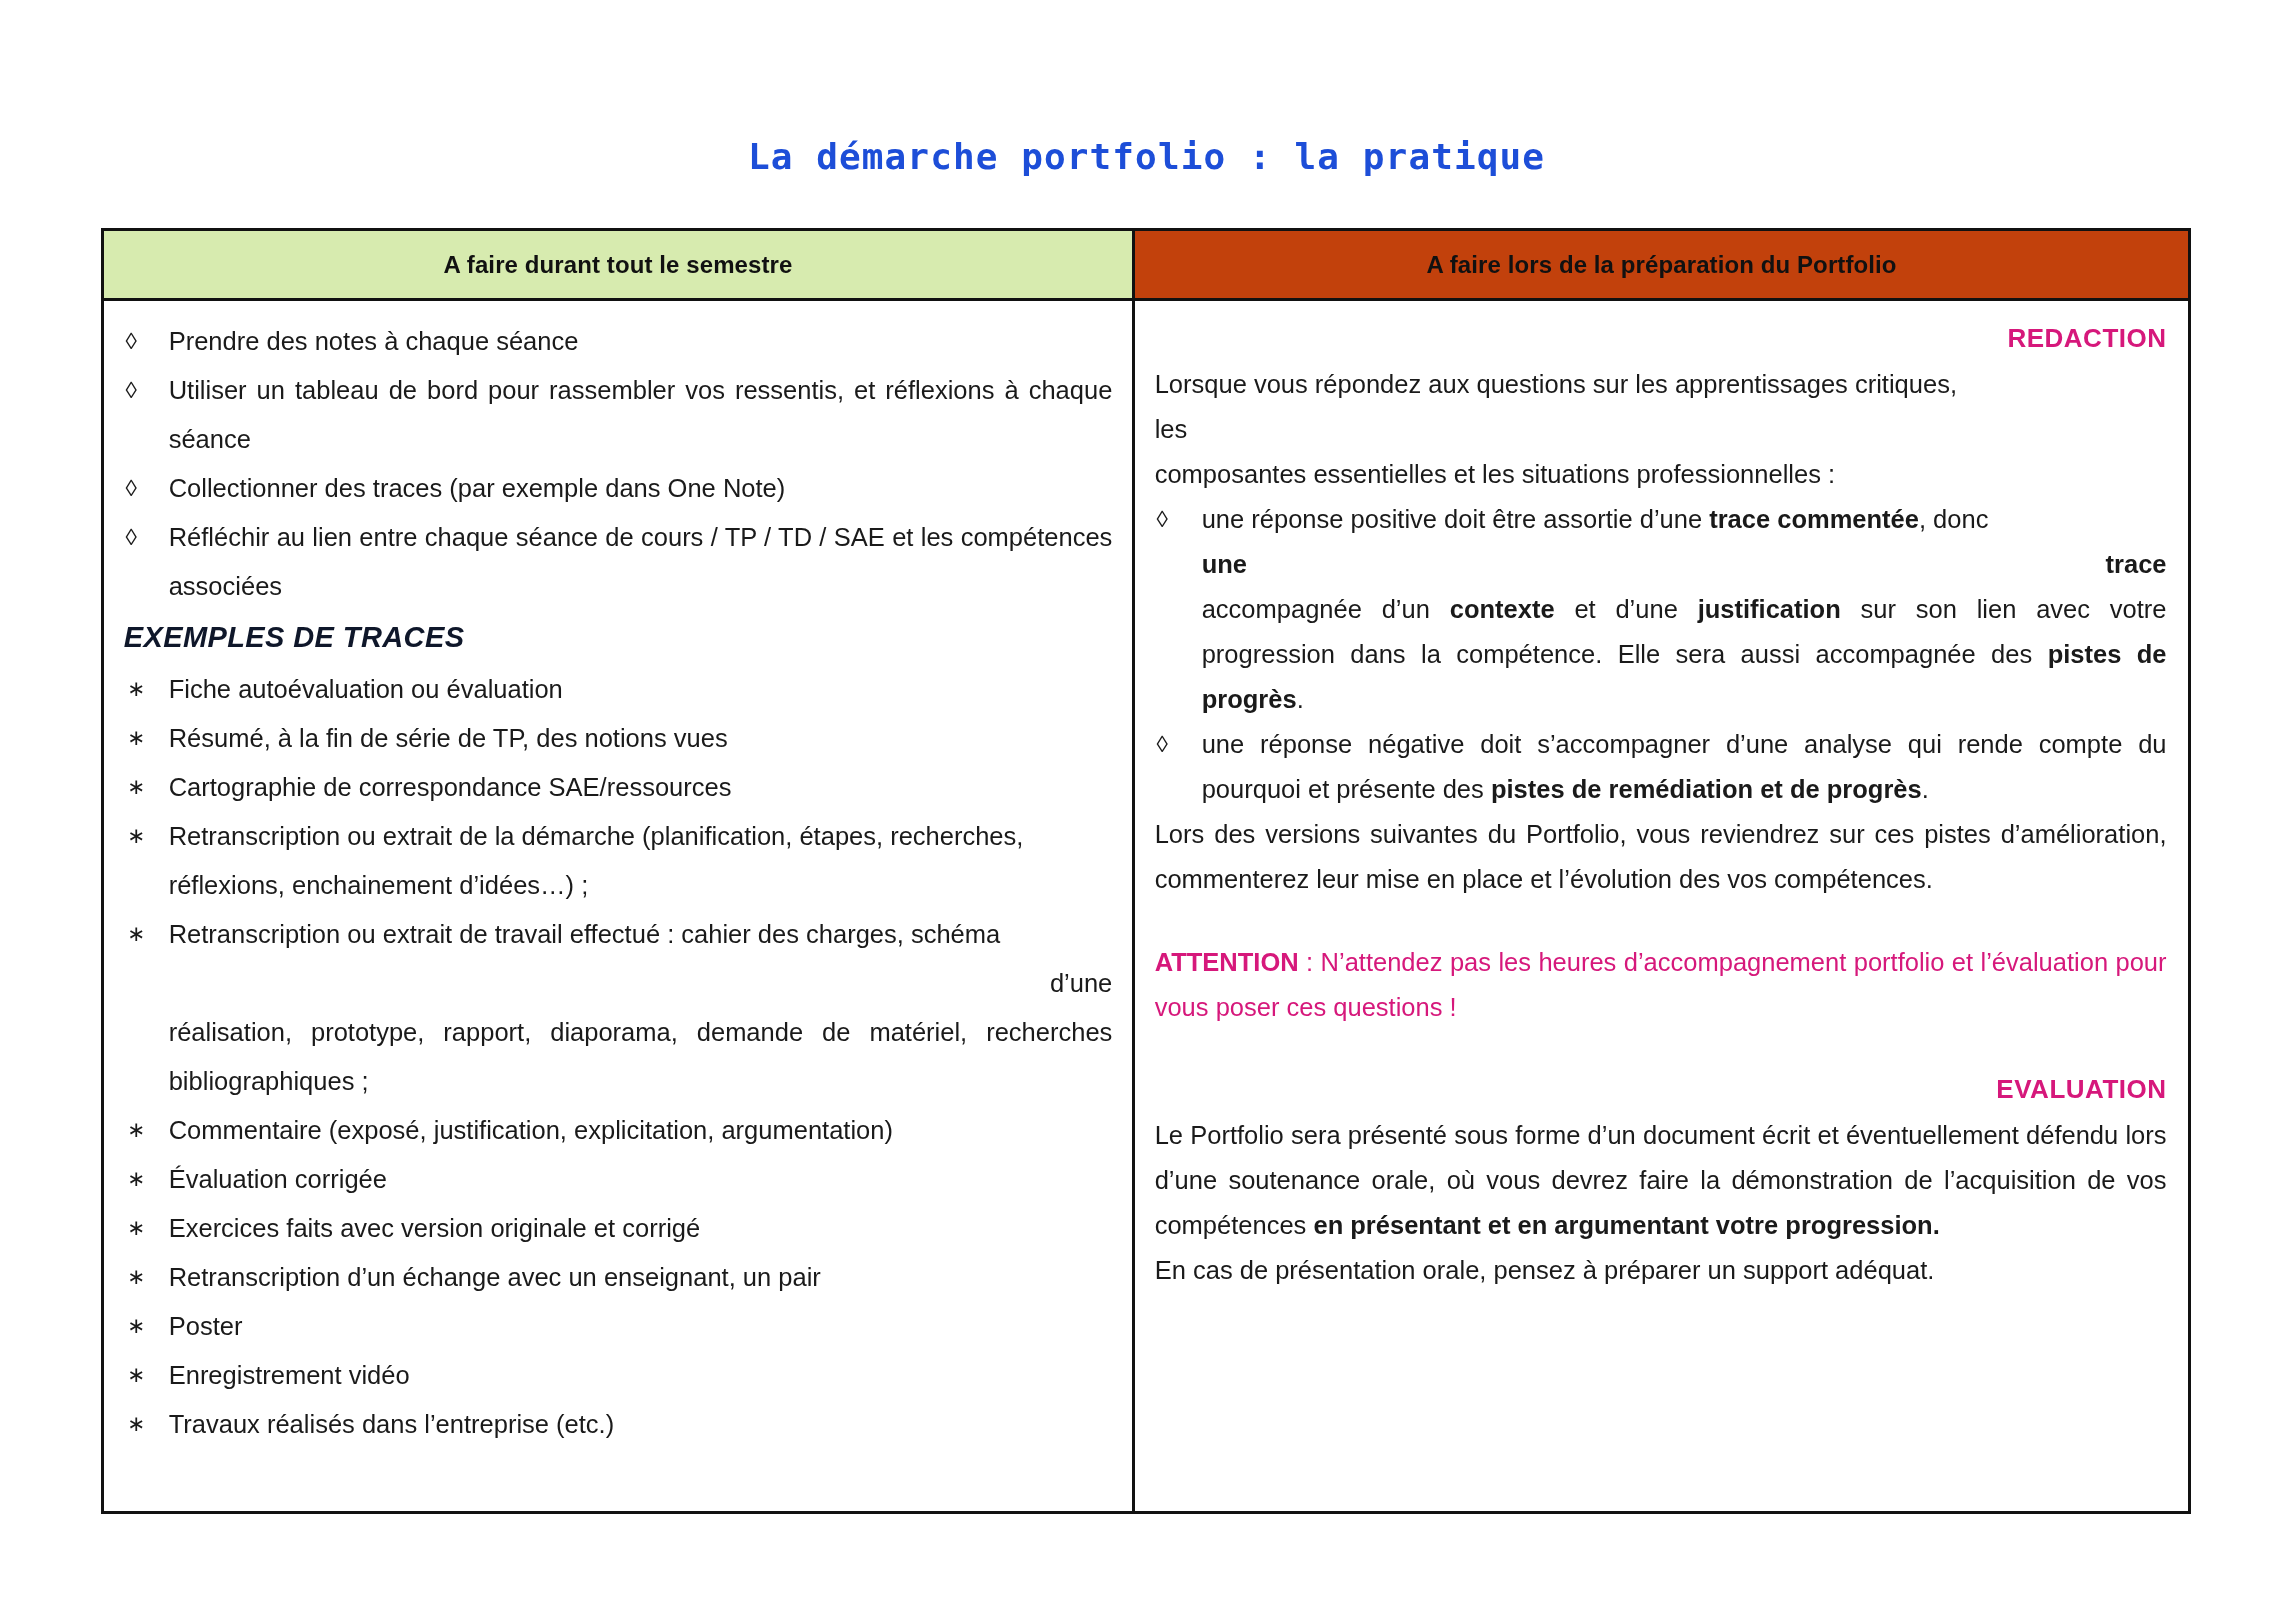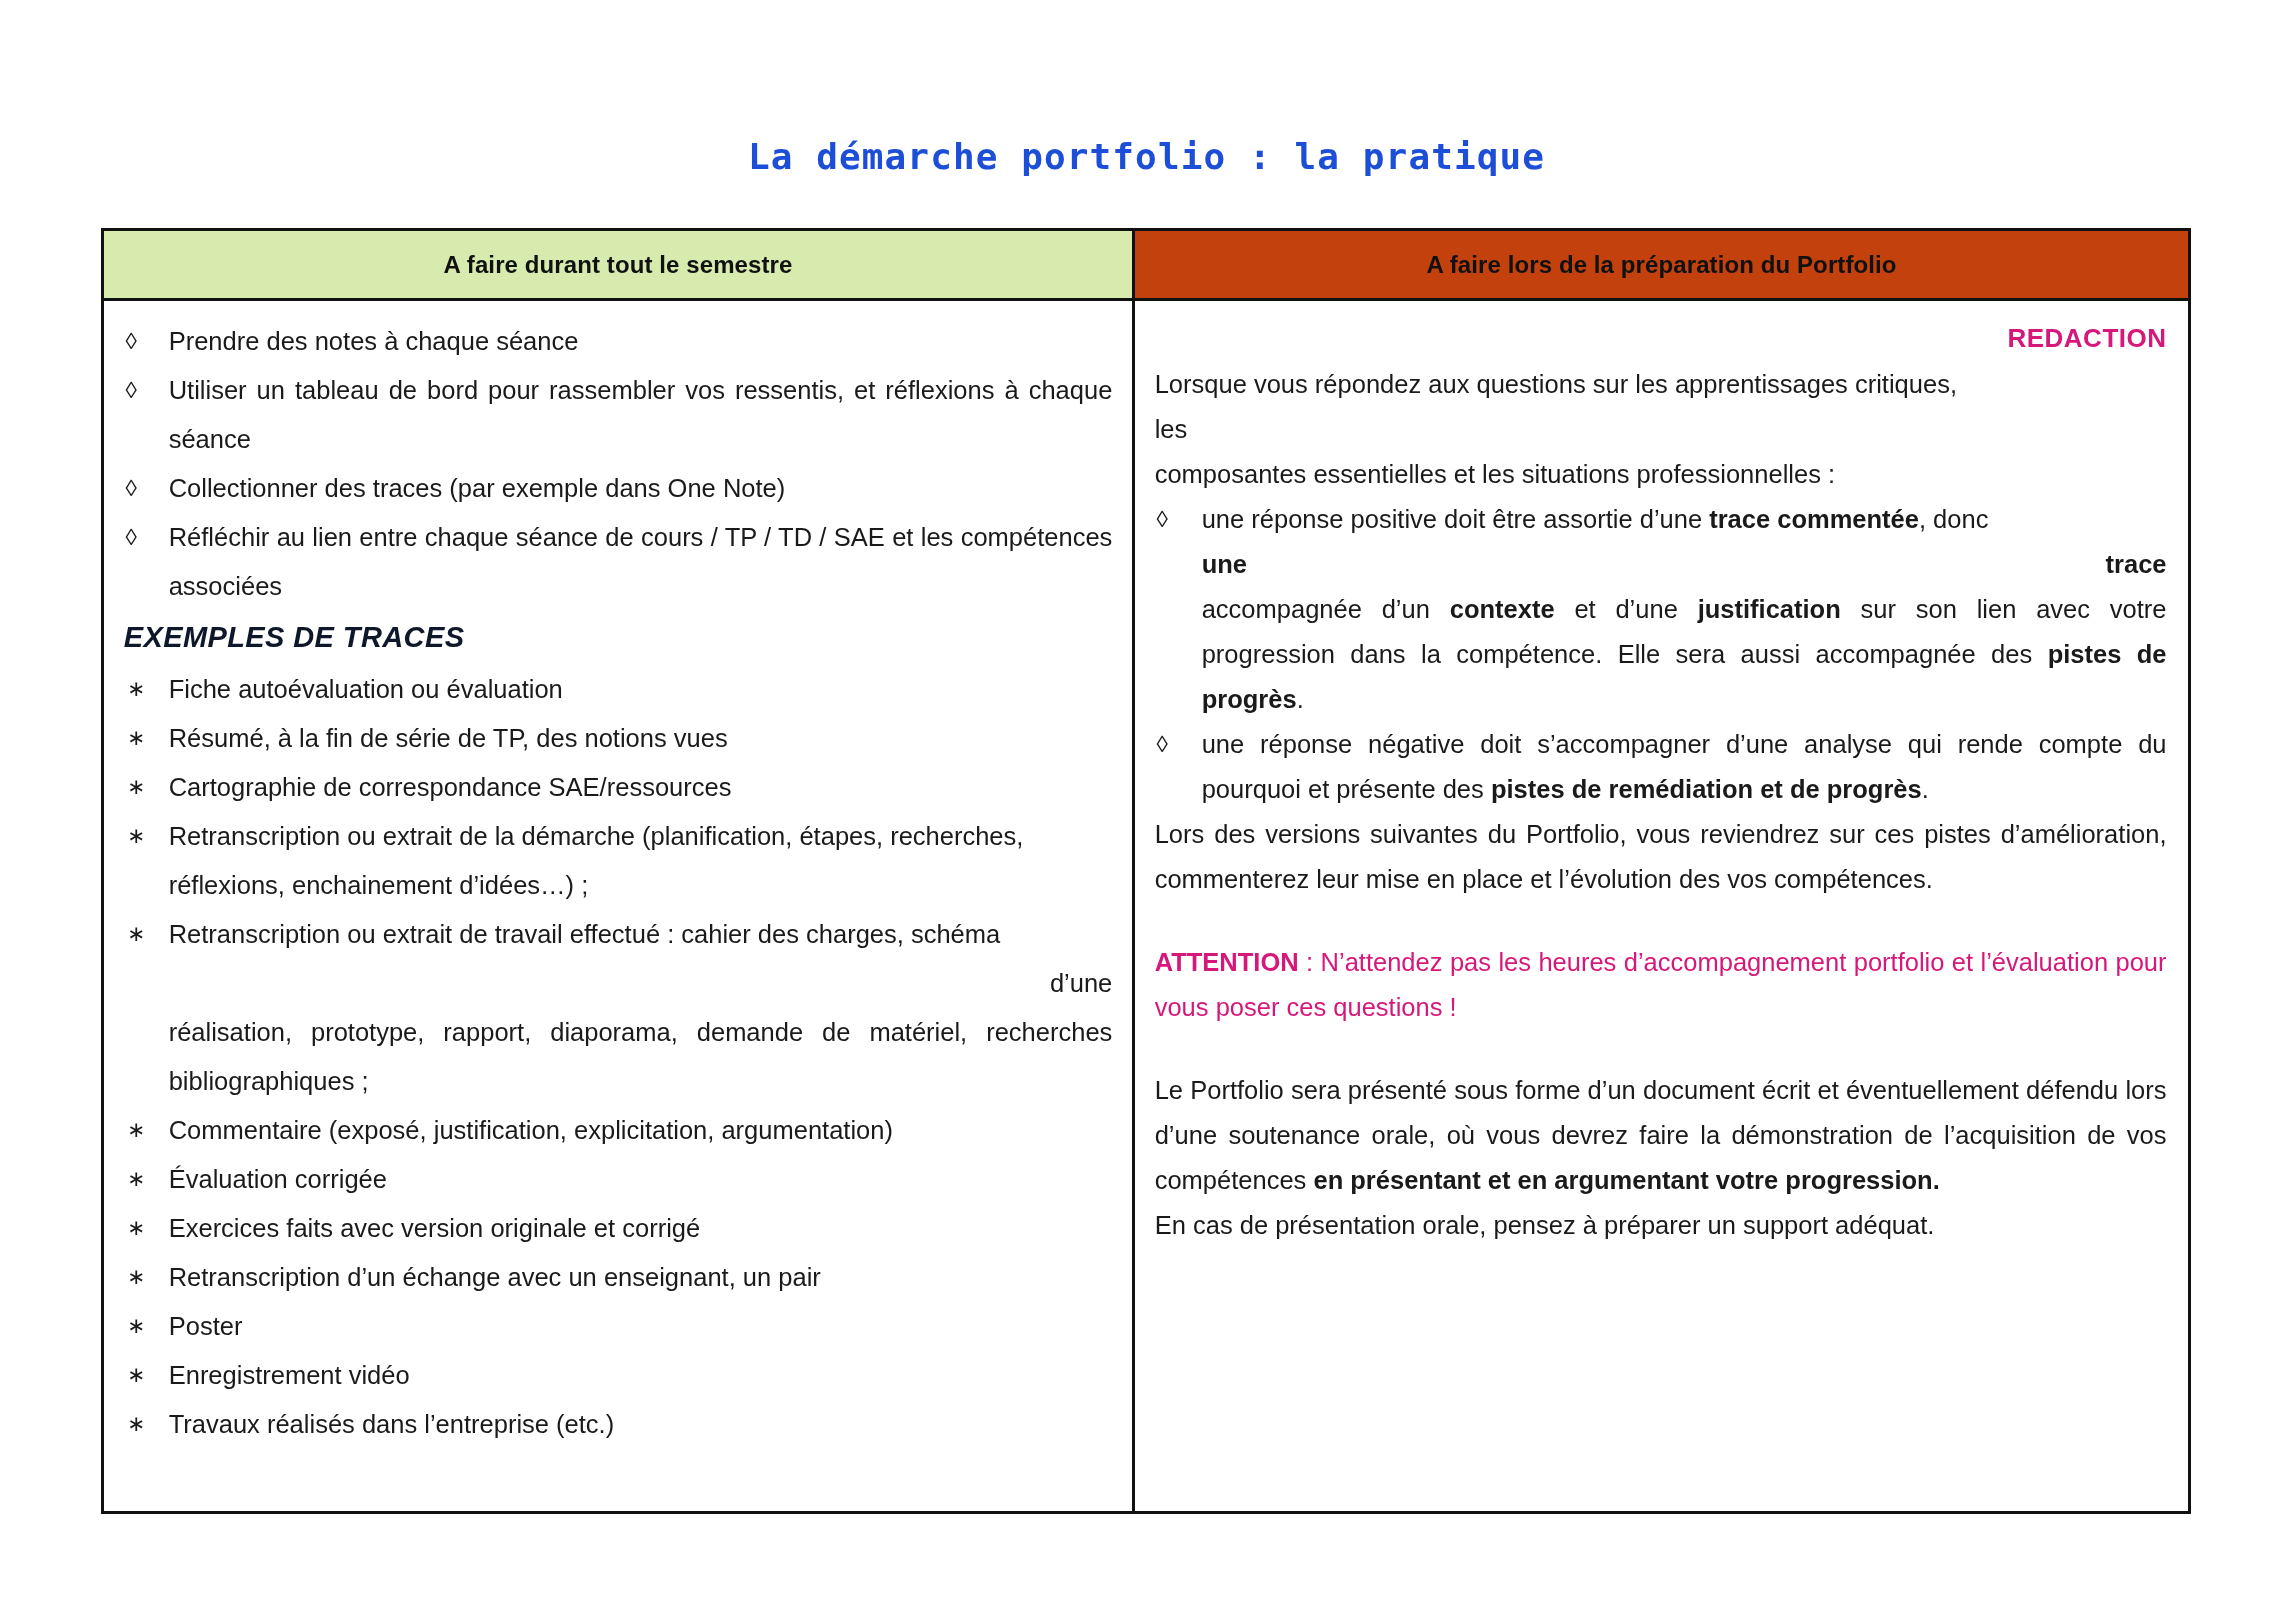--- a/index.html
+++ b/index.html
@@ -320,20 +320,21 @@
         </ul>
 
         <div class="rpara">Lors des versions suivantes du Portfolio, vous reviendrez sur ces pistes d’amélioration, commenterez leur mise en place et l’évolution des vos compétences.</div>
 
         <div class="gap20"></div>
 
         <div class="rpara pink"><b>ATTENTION</b><span> : N’attendez pas les heures d’accompagnement portfolio et l’évaluation pour vous poser ces questions !</span></div>
 
         <div class="gap20"></div>
 
+        <div class="section-head-pink">EVALUATION</div>
 
         <div class="rpara"><span>Le Portfolio sera présenté sous forme d’un document écrit et éventuellement défendu lors d’une soutenance orale, où vous devrez faire la démonstration de l’acquisition de vos compétences </span><b>en présentant et en argumentant votre progression.</b></div>
         <div class="rpara nojust">En cas de présentation orale, pensez à préparer un support adéquat.</div>
 
       </div>
 
     </div>
   </div>
 </div>
 

